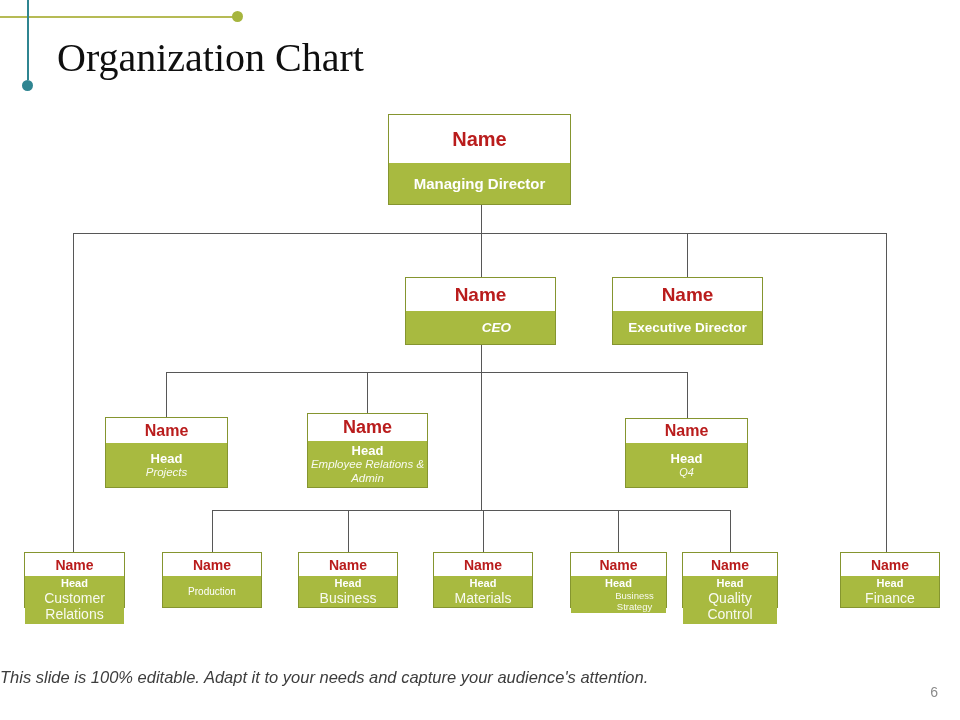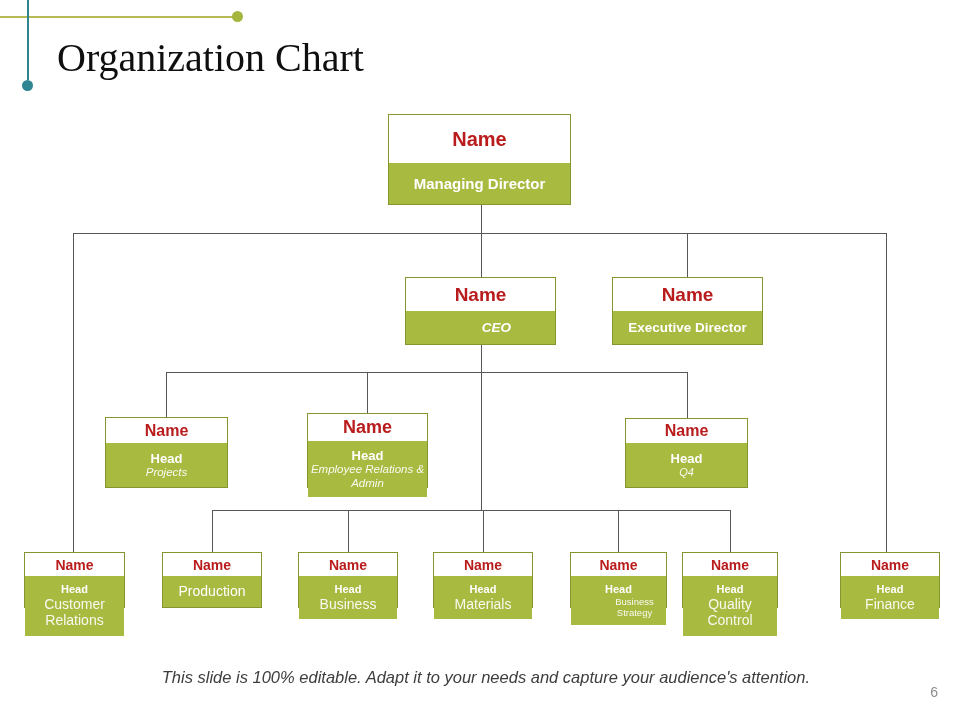--- a/index.html
+++ b/index.html
@@ -30,41 +30,41 @@
     position:absolute; box-sizing:border-box; background:#ffffff;
     border:1px solid #85952f; display:flex; flex-direction:column;
   }
   .node-name {
     display:flex; align-items:center; justify-content:center;
     font-weight:bold; color:#b91c1c; background:#ffffff; flex:0 0 auto;
   }
   .node-role {
     flex:1 1 auto; background:#a8ba40; color:#ffffff;
     display:flex; flex-direction:column; align-items:center; justify-content:center;
-    text-align:center; line-height:1.18; padding:7px 2px;
+    text-align:center; line-height:1.18; padding:1px 2px;
   }
   .role-bold   { font-weight:bold; }
   .role-italic { font-style:italic;margin-left:32px; }
   .role-sub    { color:rgba(255,255,255,0.92); }
 
   
   .n-md  .node-name { height:48px; font-size:20px; }
   .n-md  .node-role { font-size:15px; }
   .n-l2  .node-name { height:33px; font-size:19px; }
   .n-l2  .node-role { font-size:13.5px; }
   .n-l3  .node-role { font-size:13px; }
   .n-l3  .role-sub  { font-size:11.5px; font-style:italic; }
   .n-l4  .node-name { height:23px; font-size:14px; }
   .n-l4  .node-role { font-size:11px; }
   .n-l4  .role-sub  { font-size:14px; }
-  .n-production .node-role { font-size:14px; font-weight:normal;align-items:center; }
+  .n-production .node-role { font-size:10px; font-weight:normal;align-items:center; }
 
   
   .footer {
-    position:absolute; left:0; top:668px; width:810px; text-align:right;
+    position:absolute; left:0; top:668px; width:810px; text-align:left;
     font-size:16.5px; font-style:italic; color:#3d3d3d;
   }
   .page-num {
     position:absolute; right:22px; top:684px; font-size:14px; color:#8a8a8a;
   }
 </style>
 </head>
 <body>
 
 <div class="slide">

